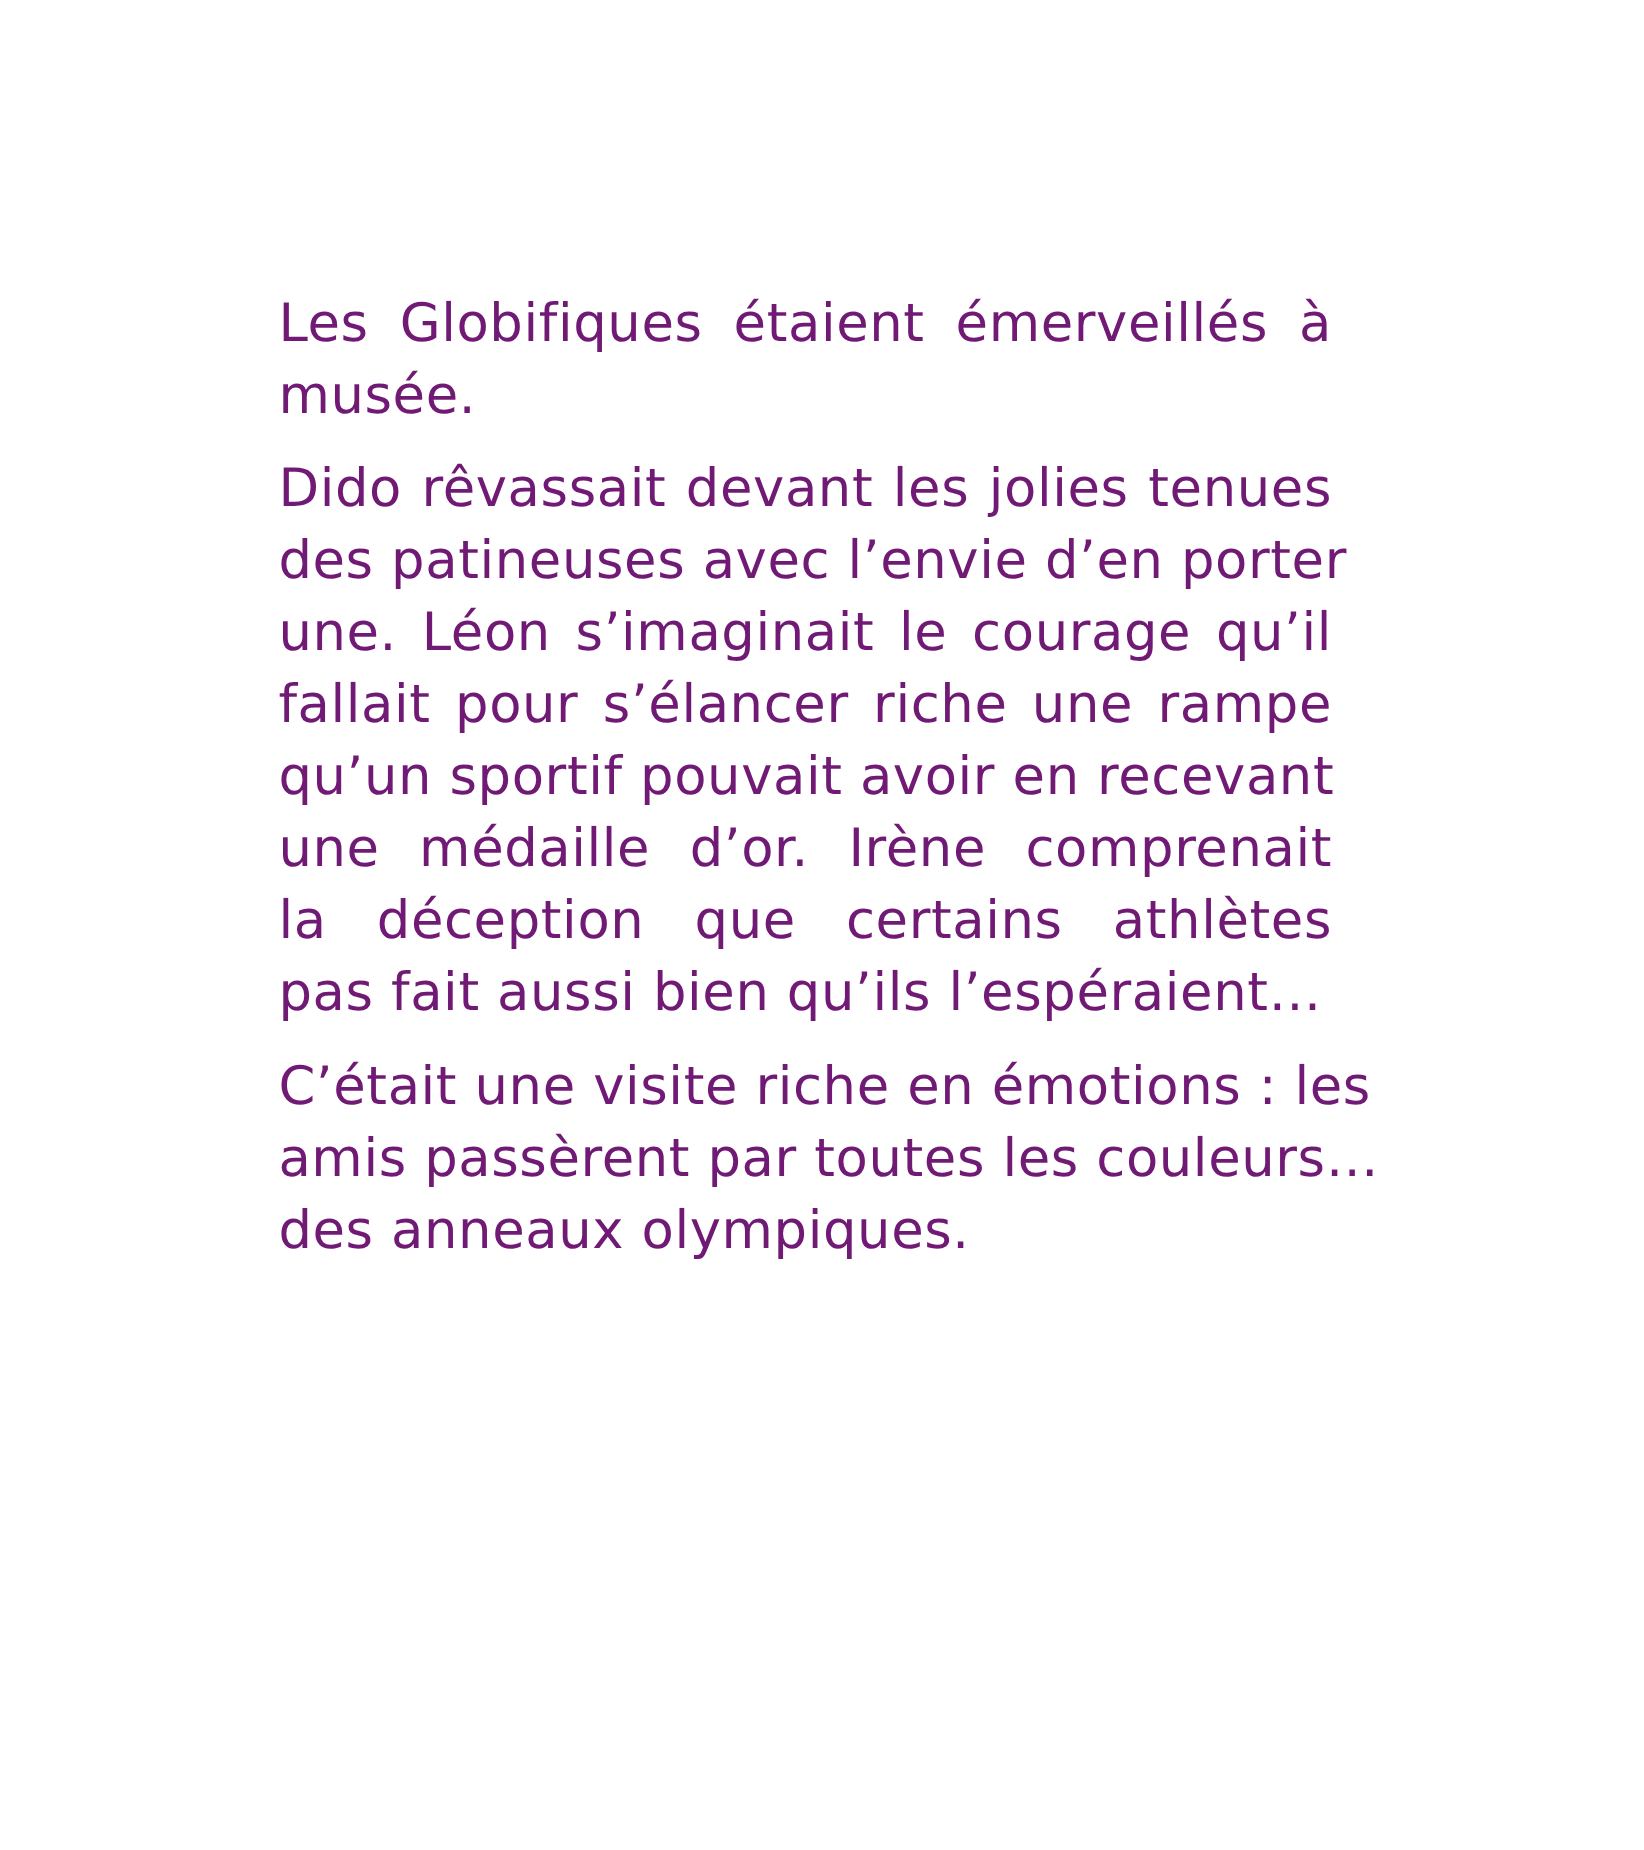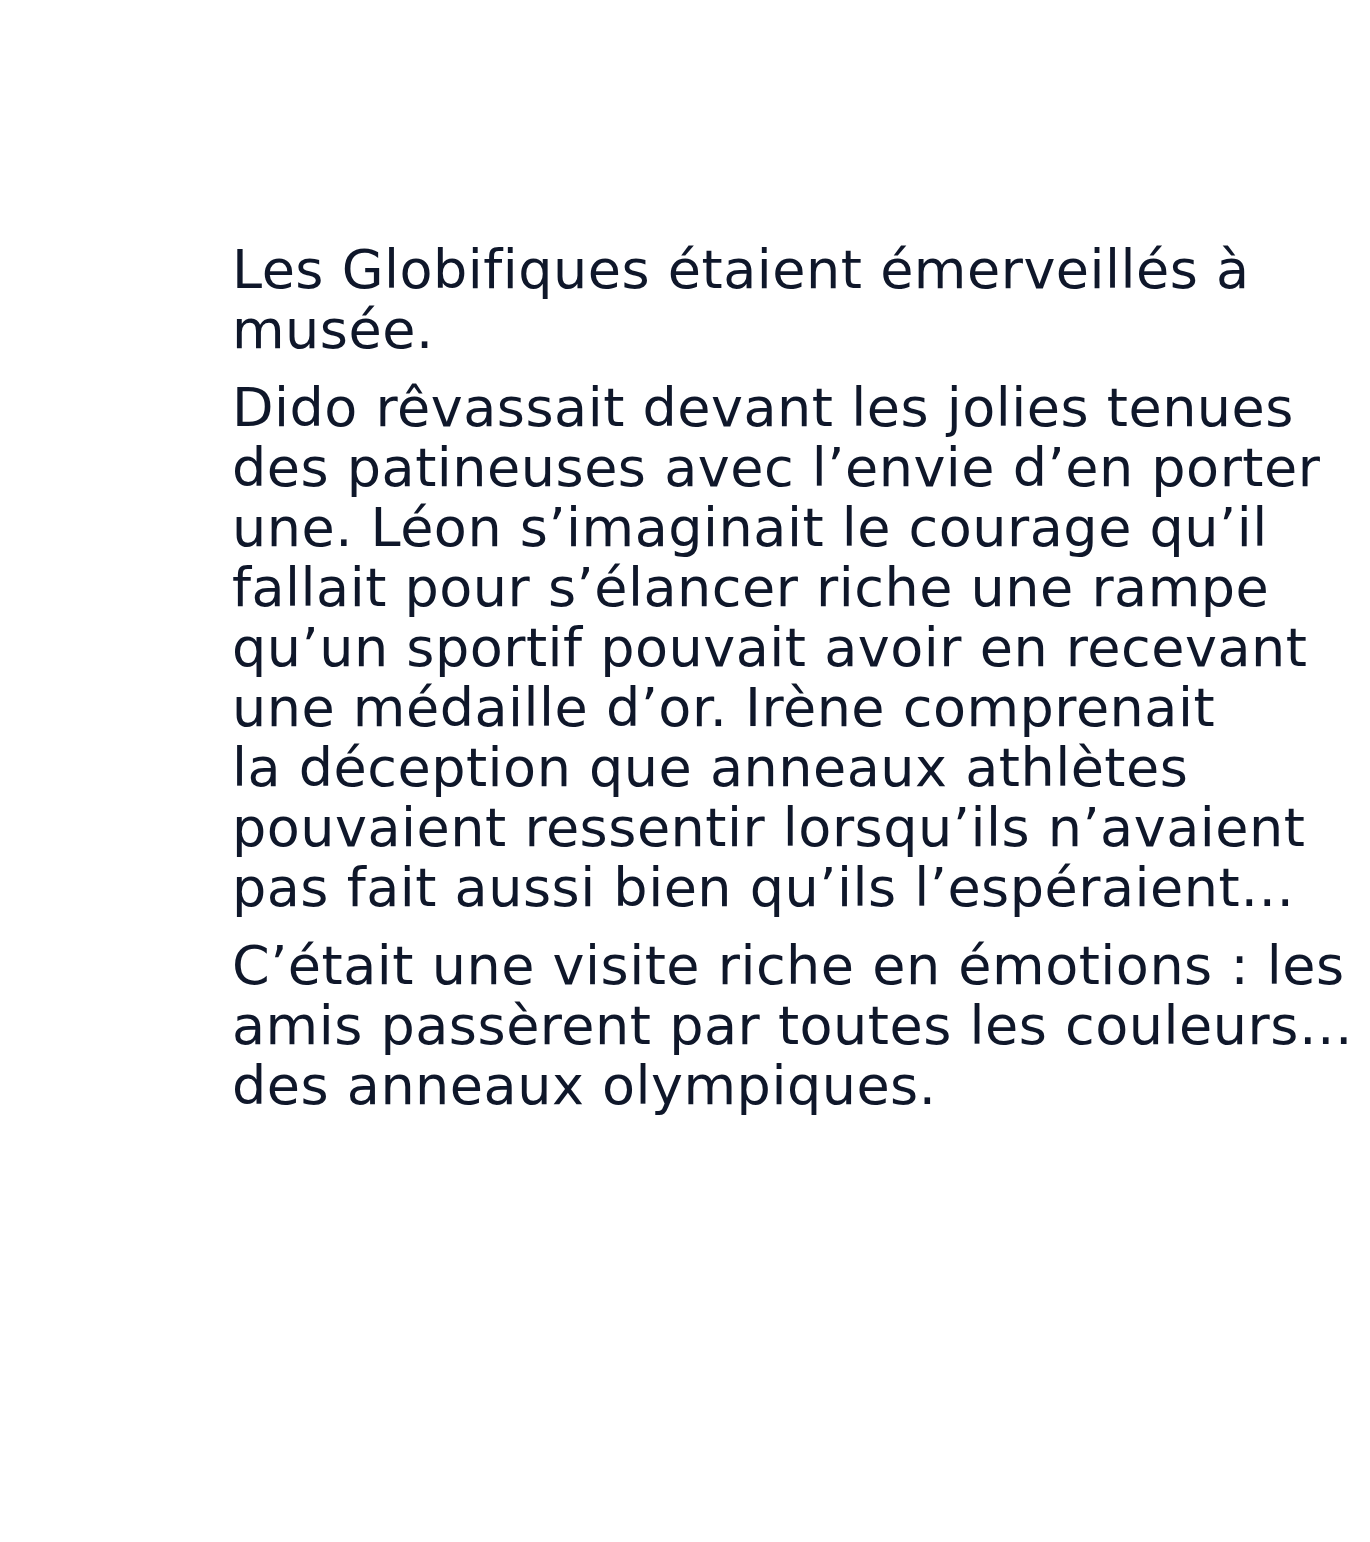--- a/index.html
+++ b/index.html
@@ -19,22 +19,22 @@
     width: 1370px;
     height: 1542px;
     background: #ffffff;
   }
   .text-block {
     position: absolute;
     left: 232px;
     top: 240px;
     width: 878px;
     font-family: "DejaVu Sans", sans-serif;
-    font-size: 54px;
-    color: #0f172a;
+    font-size: 44px;
+    color: #701a75;
     letter-spacing: 0.5px;
   }
   .para {
     margin: 0 0 18px 0;
   }
   .line {
     display: block;
     height: 60px;
     line-height: 60px;
     white-space: nowrap;
@@ -57,22 +57,21 @@
       <span class="line last">musée.</span>
     </p>
 
     <p class="para">
       <span class="line">Dido rêvassait devant les jolies tenues</span>
       <span class="line">des patineuses avec l’envie d’en porter</span>
       <span class="line">une. Léon s’imaginait le courage qu’il</span>
       <span class="line">fallait pour s’élancer riche une rampe</span>
       <span class="line">qu’un sportif pouvait avoir en recevant</span>
       <span class="line">une médaille d’or. Irène comprenait</span>
-      <span class="line">la déception que anneaux athlètes</span>
-      <span class="line">pouvaient ressentir lorsqu’ils n’avaient</span>
+      <span class="line">la déception que certains athlètes</span>
       <span class="line last">pas fait aussi bien qu’ils l’espéraient…</span>
     </p>
 
     <p class="para">
       <span class="line">C’était une visite riche en émotions : les</span>
       <span class="line">amis passèrent par toutes les couleurs…</span>
       <span class="line last">des anneaux olympiques.</span>
     </p>
 
   </div>

